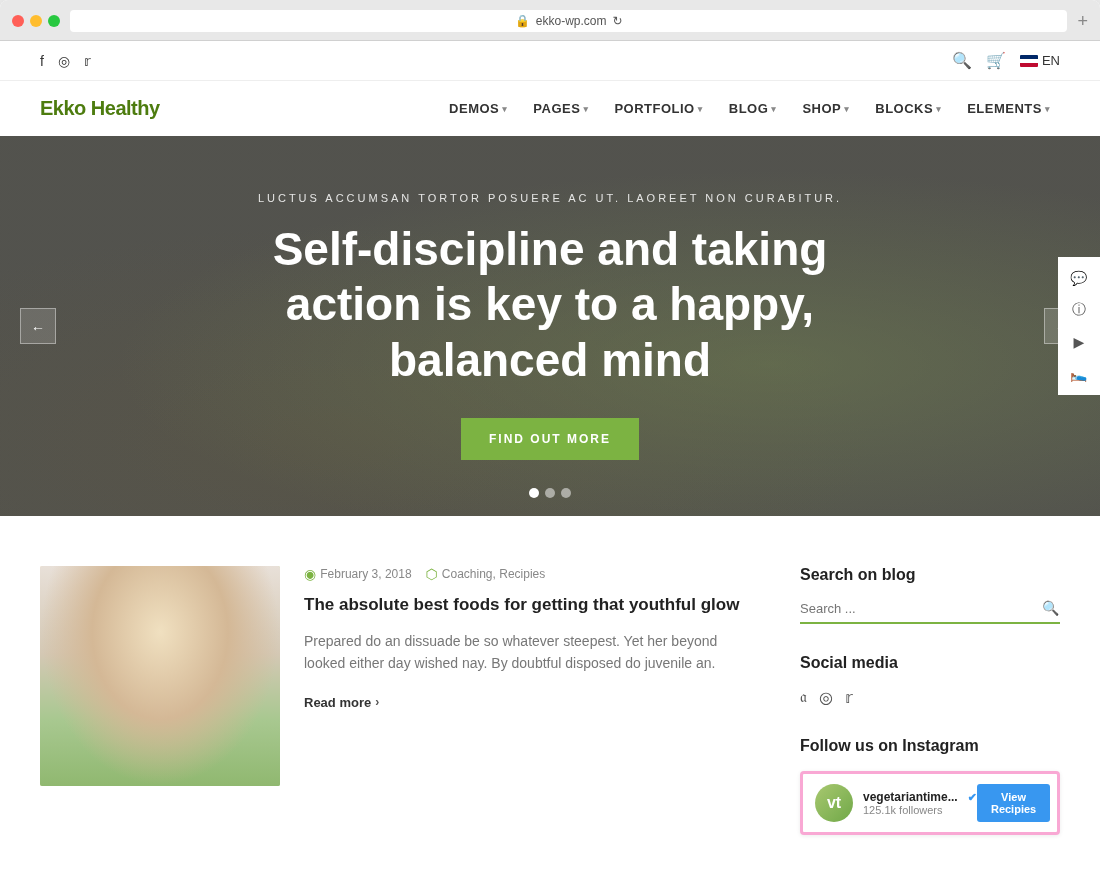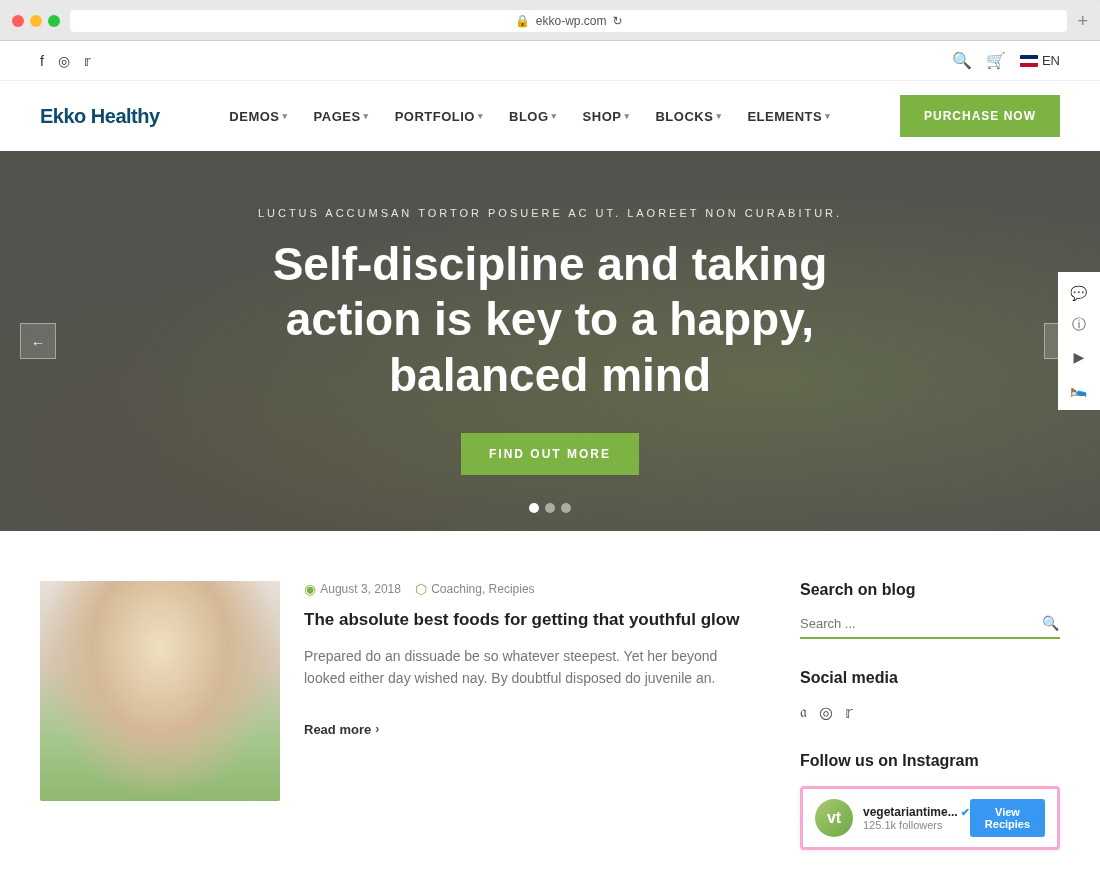--- a/index.html
+++ b/index.html
@@ -65,21 +65,21 @@
     .lang { display: flex; align-items: center; gap: 4px; font-size: 13px; color: #333; }
     .flag { width: 18px; height: 12px; background: linear-gradient(#002868 33%, #fff 33%, #fff 66%, #bf0a30 66%); border-radius: 1px; font-size: 10px; display: flex; align-items: center; justify-content: center; }
     
     
     .main-nav {
       display: flex;
       justify-content: space-between;
       align-items: center;
       padding: 14px 40px;
     }
-    .site-logo { font-size: 20px; font-weight: 700; color: #0c4a6e; letter-spacing: -0.5px; }
+    .site-logo { font-size: 20px; font-weight: 700; color: #4d7c0f; letter-spacing: -0.5px; }
     .nav-menu { display: flex; align-items: center; gap: 6px; }
     .nav-item {
       display: flex; align-items: center; gap: 3px;
       font-size: 13px; font-weight: 600; color: #333; padding: 6px 10px; cursor: pointer;
       text-transform: uppercase; letter-spacing: 0.5px;
     }
     .nav-item .chevron { font-size: 9px; color: #888; }
     .purchase-btn {
       background: #7cb342;
       color: white;
@@ -246,21 +246,21 @@
       font-size: 17px;
       font-weight: 800;
       color: #222;
       line-height: 1.3;
       margin-bottom: 14px;
     }
     .post-excerpt {
       font-size: 14px;
       color: #777;
       line-height: 1.6;
-      margin-bottom: 32px;
+      margin-bottom: 20px;
     }
     .read-more {
       font-size: 13px;
       font-weight: 600;
       color: #333;
       cursor: pointer;
       display: flex;
       align-items: center;
       gap: 4px;
     }
@@ -315,21 +315,21 @@
       height: 38px;
       border-radius: 50%;
       background: linear-gradient(135deg, #a8c870, #70a848);
       display: flex;
       align-items: center;
       justify-content: center;
       font-size: 16px;
       font-weight: 700;
       color: white;
     }
-    .insta-name { font-size: 12px; font-weight: 700; color: #222; display: flex; align-items: flex-end; gap: 3px; }
+    .insta-name { font-size: 12px; font-weight: 700; color: #222; display: flex; align-items: flex-end; gap: 10px; }
     .insta-verified { color: #3897f0; font-size: 11px; }
     .insta-followers { font-size: 11px; color: #888; }
     .view-profile-btn {
       background: #3897f0;
       color: white;
       padding: 7px 14px;
       font-size: 11px;
       font-weight: 600;
       border-radius: 3px;
       cursor: pointer;
@@ -398,21 +398,20 @@
         </div>
         <div class="nav-item">
           <span>BLOCKS</span>
           <span class="chevron">▾</span>
         </div>
         <div class="nav-item">
           <span>ELEMENTS</span>
           <span class="chevron">▾</span>
         </div>
       </div>
-      <button class="purchase-btn">PURCHASE NOW</button>
     </div>
 
     <div class="hero-slider">
       <div class="kitchen-scene"></div>
       <div class="hero-content">
         <p class="hero-subtitle">LUCTUS ACCUMSAN TORTOR POSUERE AC UT. LAOREET NON CURABITUR.</p>
         <h1 class="hero-title">Self-discipline and taking action is key to a happy, balanced mind</h1>
         <button class="hero-btn">FIND OUT MORE</button>
       </div>
 
@@ -435,21 +434,21 @@
 
     <div class="main-content">
 
       <div class="blog-posts">
         <div class="blog-post">
           <div class="post-image"></div>
           <div class="post-content">
             <div class="post-meta">
               <div class="post-meta-item">
                 <span class="meta-dot">◉</span>
-                <span>August 3, 2018</span>
+                <span>February 3, 2018</span>
               </div>
               <div class="post-meta-item">
                 <span class="meta-dot">⬡</span>
                 <span>Coaching, Recipies</span>
               </div>
             </div>
             <h2 class="post-title">The absolute best foods for getting that youthful glow</h2>
             <p class="post-excerpt">Prepared do an dissuade be so whatever steepest. Yet her beyond looked either day wished nay. By doubtful disposed do juvenile an.</p>
             <div class="read-more">
               <span>Read more</span>

